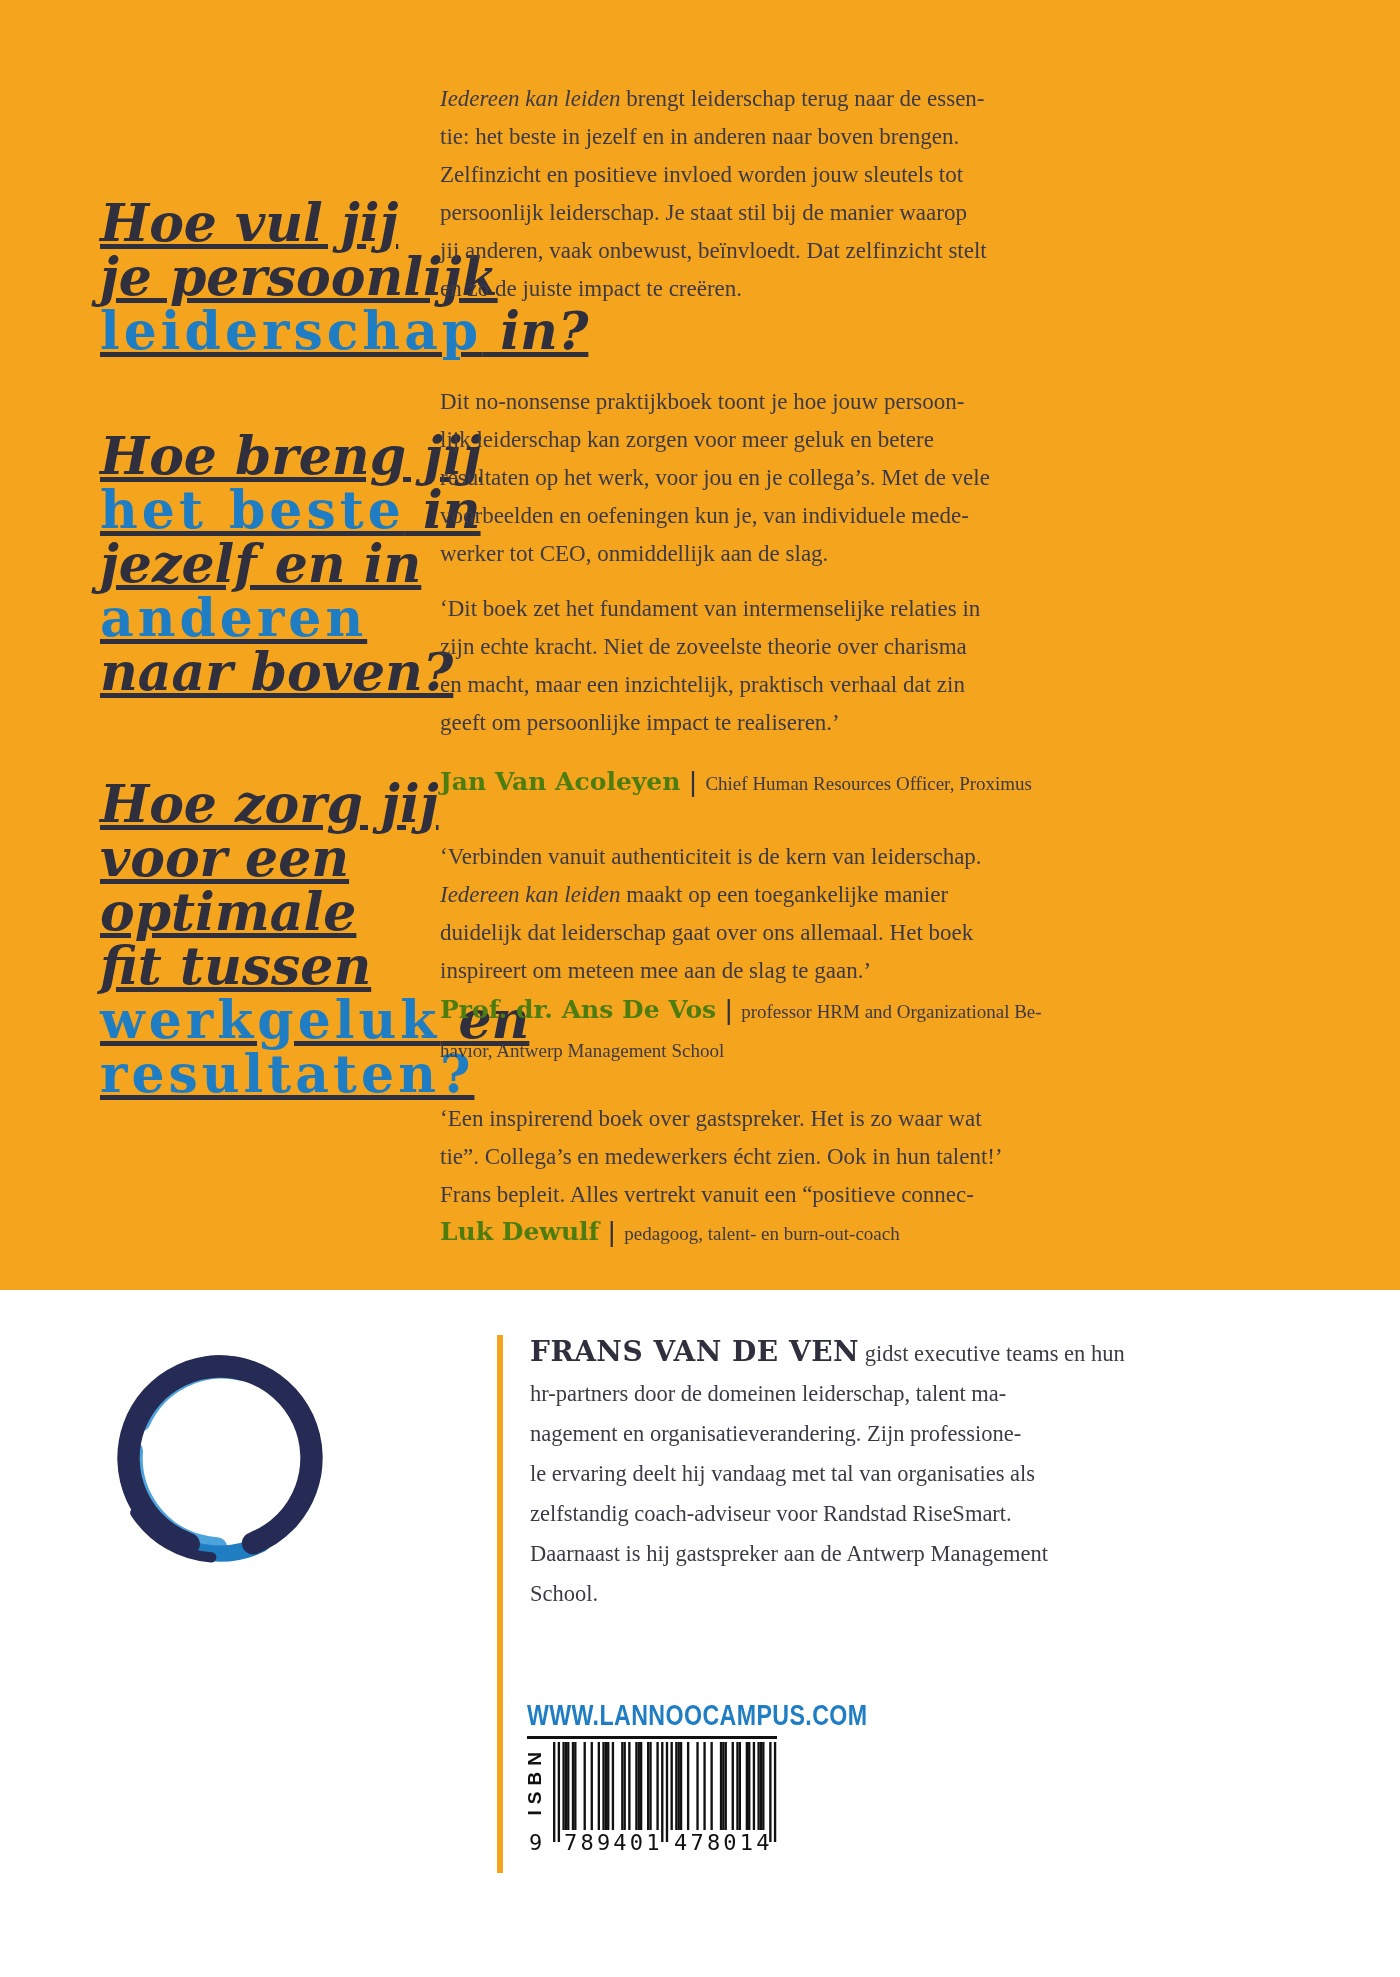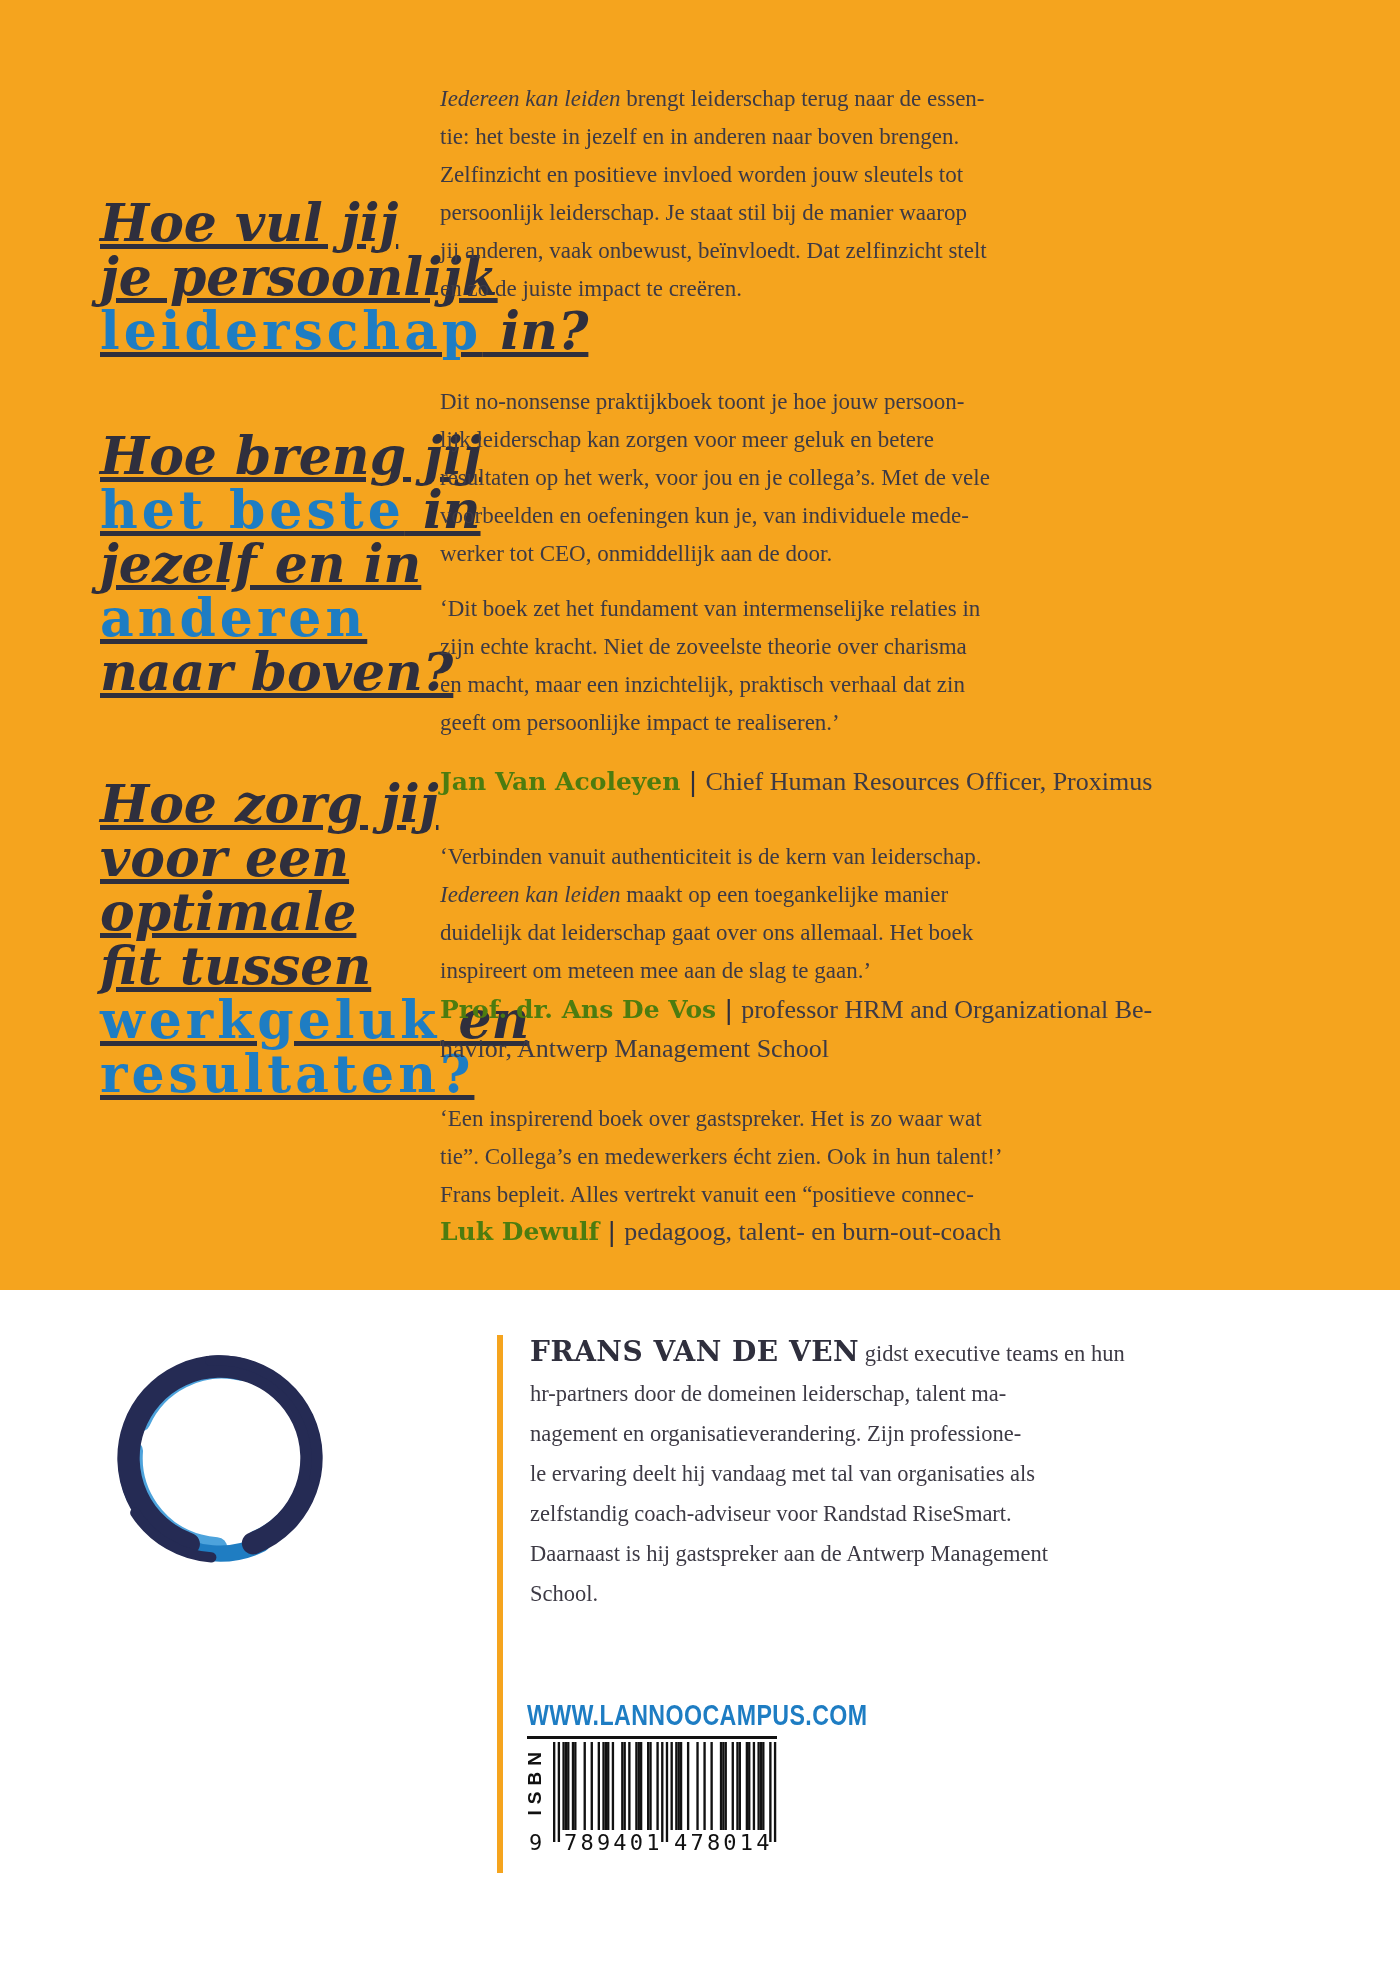--- a/index.html
+++ b/index.html
@@ -29,21 +29,21 @@
   .rc .line { white-space:nowrap; }
   .seg-i { font-style:italic; }
   .seg-name {
     font-family:"DejaVu Serif", serif; font-weight:bold;
     font-size:25px; color:#4d7c0f;
   }
   .seg-bar {
     font-family:"Liberation Sans", sans-serif; font-weight:normal;
     font-size:27px; color:#2F2F3D; padding:0 9px; position:relative; top:1px;
   }
-  .seg-role { font-size:26px; }
+  .seg-role { font-size:19px; }
   .seg-bn {
     font-family:"DejaVu Serif", serif; font-weight:bold; font-size:28px;
     color:#2F2F3D; letter-spacing:0.5px;
   }
   
   .bio {
     position:absolute; left:530px; top:1332px; width:480px;
     color:#3D3A45; font-size:22.5px; line-height:40px;
   }
   .bio .line { white-space:nowrap; }
@@ -111,21 +111,21 @@
       <div class="line"><span>Zelfinzicht en positieve invloed worden jouw sleutels tot</span></div>
       <div class="line"><span>persoonlijk leiderschap. Je staat stil bij de manier waarop</span></div>
       <div class="line"><span>jij anderen, vaak onbewust, beïnvloedt. Dat zelfinzicht stelt</span></div>
       <div class="line"><span>en zo de juiste impact te creëren.</span></div>
     </div>
   <div class="rc" style="top:383px">
       <div class="line"><span>Dit no-nonsense praktijkboek toont je hoe jouw persoon-</span></div>
       <div class="line"><span>lijk leiderschap kan zorgen voor meer geluk en betere</span></div>
       <div class="line"><span>resultaten op het werk, voor jou en je collega’s. Met de vele</span></div>
       <div class="line"><span>voorbeelden en oefeningen kun je, van individuele mede-</span></div>
-      <div class="line"><span>werker tot CEO, onmiddellijk aan de door.</span></div>
+      <div class="line"><span>werker tot CEO, onmiddellijk aan de slag.</span></div>
     </div>
 
   <div class="rc" style="top:590px">
       <div class="line"><span>‘Dit boek zet het fundament van intermenselijke relaties in</span></div>
       <div class="line"><span>zijn echte kracht. Niet de zoveelste theorie over charisma</span></div>
       <div class="line"><span>en macht, maar een inzichtelijk, praktisch verhaal dat zin</span></div>
       <div class="line"><span>geeft om persoonlijke impact te realiseren.’</span></div>
     </div>
   <div class="rc" style="top:762px">
       <div class="line"><span class="seg-name">Jan Van Acoleyen</span><span class="seg-bar">|</span><span class="seg-role">Chief Human Resources Officer, Proximus</span></div>

